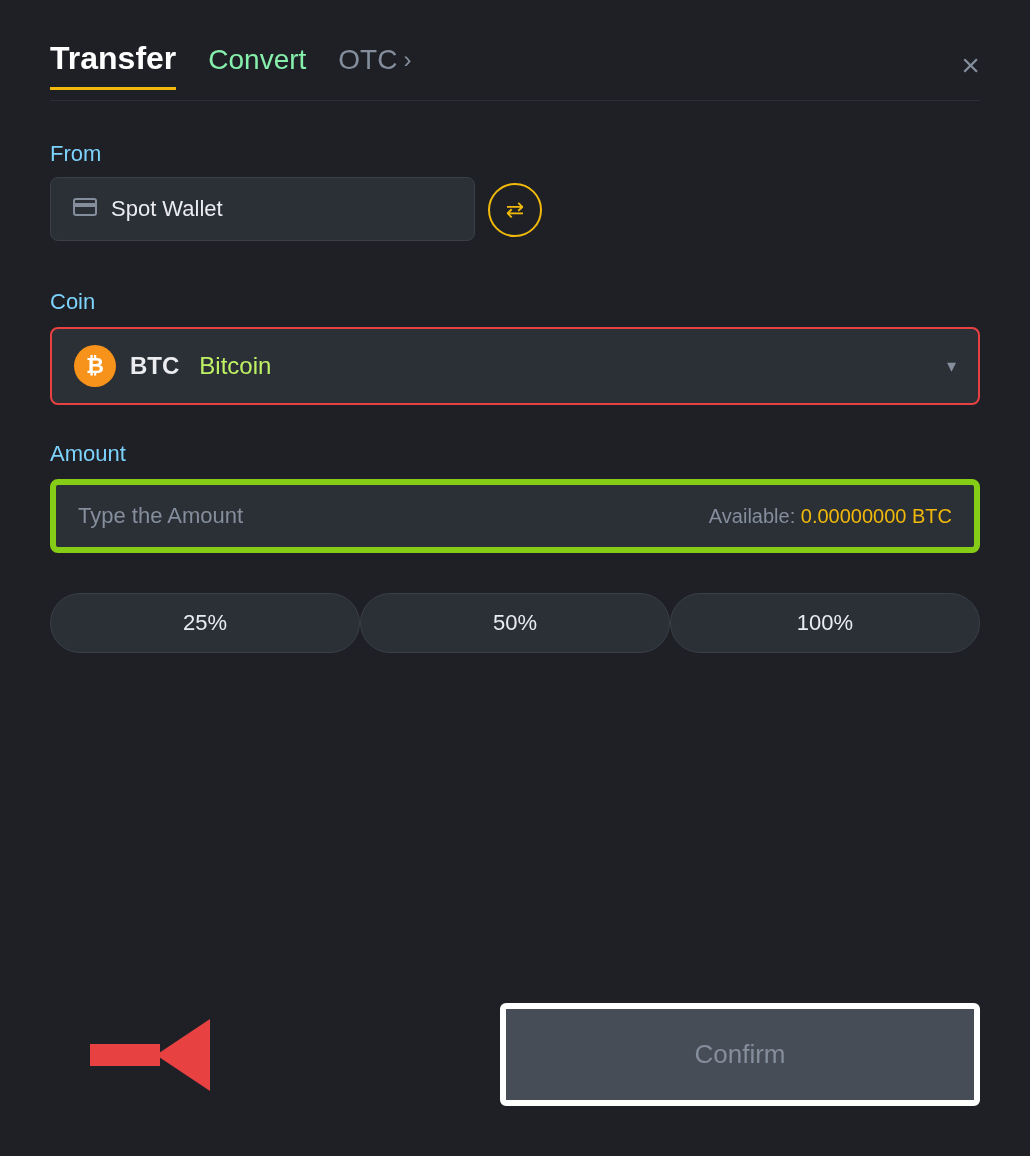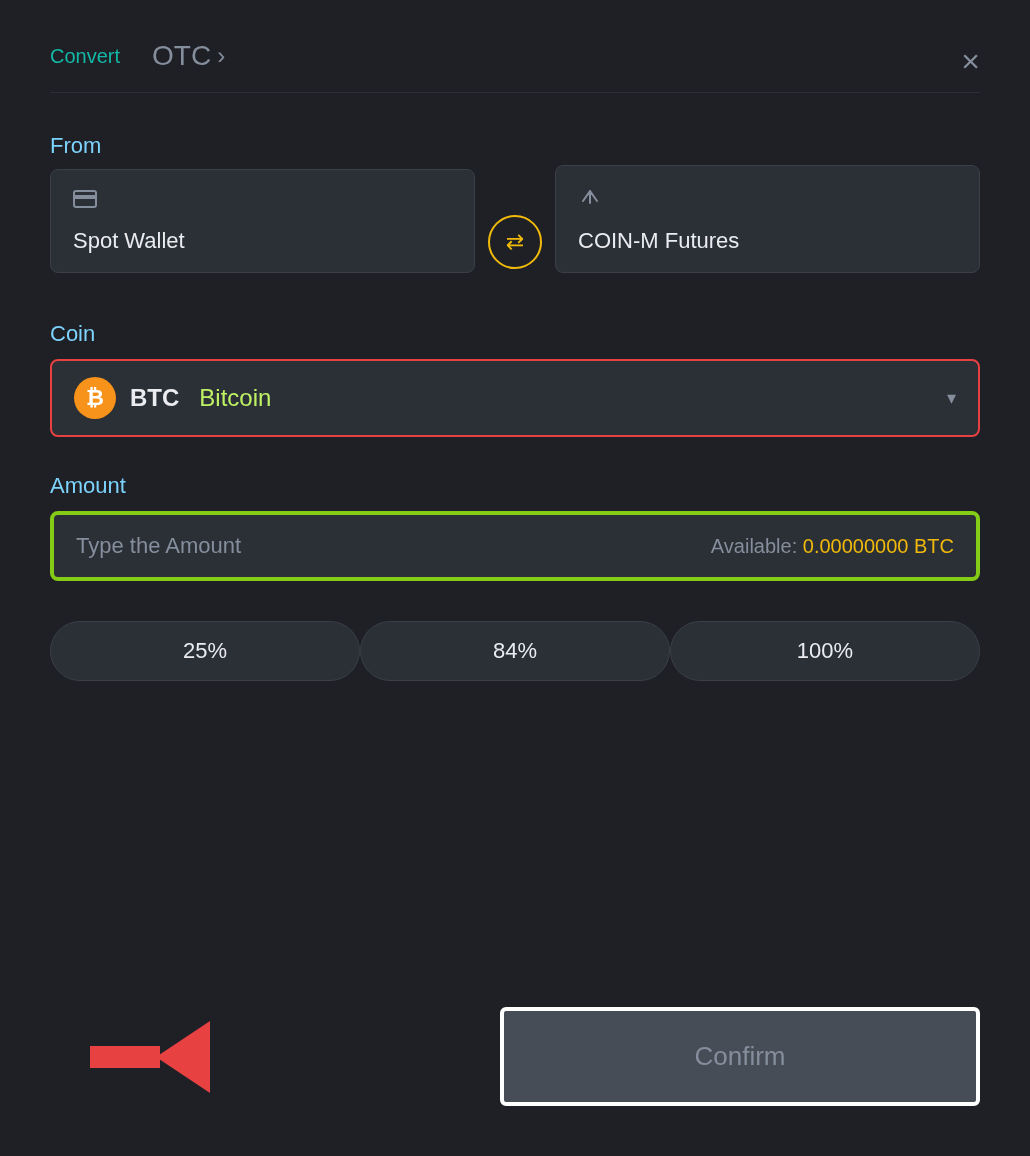--- a/index.html
+++ b/index.html
@@ -34,23 +34,23 @@
     .tab-transfer {
       font-size: 32px;
       font-weight: 700;
       color: #ffffff;
       cursor: pointer;
       padding-bottom: 10px;
       border-bottom: 3px solid #f0b90b;
     }
 
     .tab-convert {
-      font-size: 20px;
+      font-size: 28px;
       font-weight: 400;
-      color: #14b8a6;
+      color: #86efac;
       cursor: pointer;
       padding-bottom: 10px;
     }
 
     .tab-otc {
       font-size: 28px;
       font-weight: 400;
       color: #848e9c;
       cursor: pointer;
       padding-bottom: 10px;
@@ -102,24 +102,23 @@
       color: #7dd3fc;
       font-weight: 400;
     }
 
     .wallet-box {
       background: #2b2f36;
       border: 1px solid #3a3f48;
       border-radius: 8px;
       padding: 18px 22px;
       display: flex;
-      align-items: flex-start;
+      align-items: flex-end;
       gap: 14px;
       cursor: pointer;
-      flex-direction: column;
     }
 
     .wallet-box .wallet-icon {
       color: #848e9c;
       font-size: 22px;
     }
 
     .wallet-box .wallet-text {
       font-size: 22px;
       color: #eaecef;
@@ -203,21 +202,21 @@
       font-size: 18px;
     }
 
     
     .amount-section {
       margin-bottom: 40px;
     }
 
     .amount-input-box {
       background: #2b2f36;
-      border: 4px solid #84cc16;
+      border: 6px solid #84cc16;
       border-radius: 8px;
       padding: 18px 22px;
       display: flex;
       align-items: center;
       justify-content: space-between;
       margin-top: 12px;
       gap: 10px;
     }
 
     .amount-input {
@@ -296,35 +295,36 @@
       width: 70px;
       height: 22px;
       background: #e84142;
       margin-right: -4px;
     }
 
     .confirm-btn {
       width: 480px;
       padding: 30px 0;
       background: #474d57;
-      border: 4px solid #ffffff;
+      border: 6px solid #ffffff;
       border-radius: 6px;
       color: #848e9c;
       font-size: 26px;
       font-weight: 500;
       cursor: pointer;
       font-family: inherit;
     }
   </style>
 </head>
 <body>
 
 <div class="modal">
 
   <div class="header">
+    <span class="tab-transfer">Transfer</span>
     <span class="tab-convert">Convert</span>
     <span class="tab-otc">
       <span>OTC</span>
       <span class="chevron">›</span>
     </span>
     <button class="close-btn">×</button>
   </div>
 
   <div class="divider"></div>
 
@@ -344,28 +344,20 @@
       </div>
     </div>
 
     <div class="swap-btn-container">
       <button class="swap-btn">
         <span style="font-size:22px;">⇄</span>
       </button>
     </div>
 
     <div class="to-block">
-      <div class="wallet-box">
-        <span class="futures-icon">
-          <svg width="24" height="24" viewBox="0 0 24 24" fill="none" xmlns="http://www.w3.org/2000/svg">
-            <path d="M5 17L12 7M12 7L19 17M12 7V19" stroke="#848e9c" stroke-width="2" stroke-linecap="round"></path>
-          </svg>
-        </span>
-        <span class="wallet-text">COIN-M Futures</span>
-      </div>
     </div>
 
   </div>
 
   <div class="coin-section">
     <span class="field-label">Coin</span>
     <div class="coin-selector">
       <div class="btc-icon">₿</div>
       <span class="coin-name">BTC</span>
       <span class="coin-full-name">Bitcoin</span>
@@ -379,21 +371,21 @@
       <input class="amount-input" type="text" placeholder="Type the Amount" style="">
       <span class="available-text">
         <span>Available:</span>
         <span class="available-value">0.00000000 BTC</span>
       </span>
     </div>
   </div>
 
   <div class="pct-buttons">
     <button class="pct-btn">25%</button>
-    <button class="pct-btn">84%</button>
+    <button class="pct-btn">50%</button>
     <button class="pct-btn">100%</button>
   </div>
 
   <div class="confirm-area">
     <div class="arrow-container">
       <div class="arrow-shaft"></div>
       <div class="arrow-icon"></div>
     </div>
     <button class="confirm-btn">Confirm</button>
   </div>

